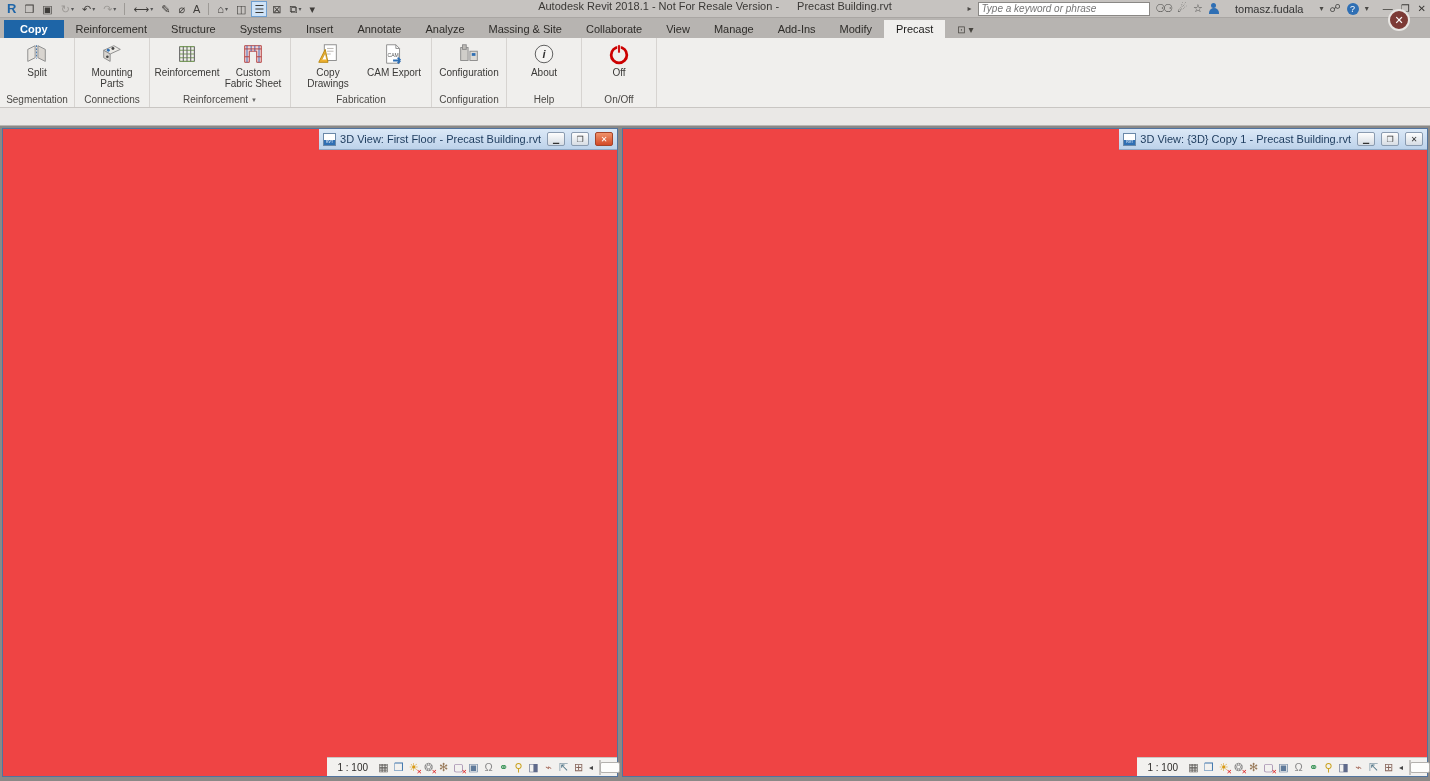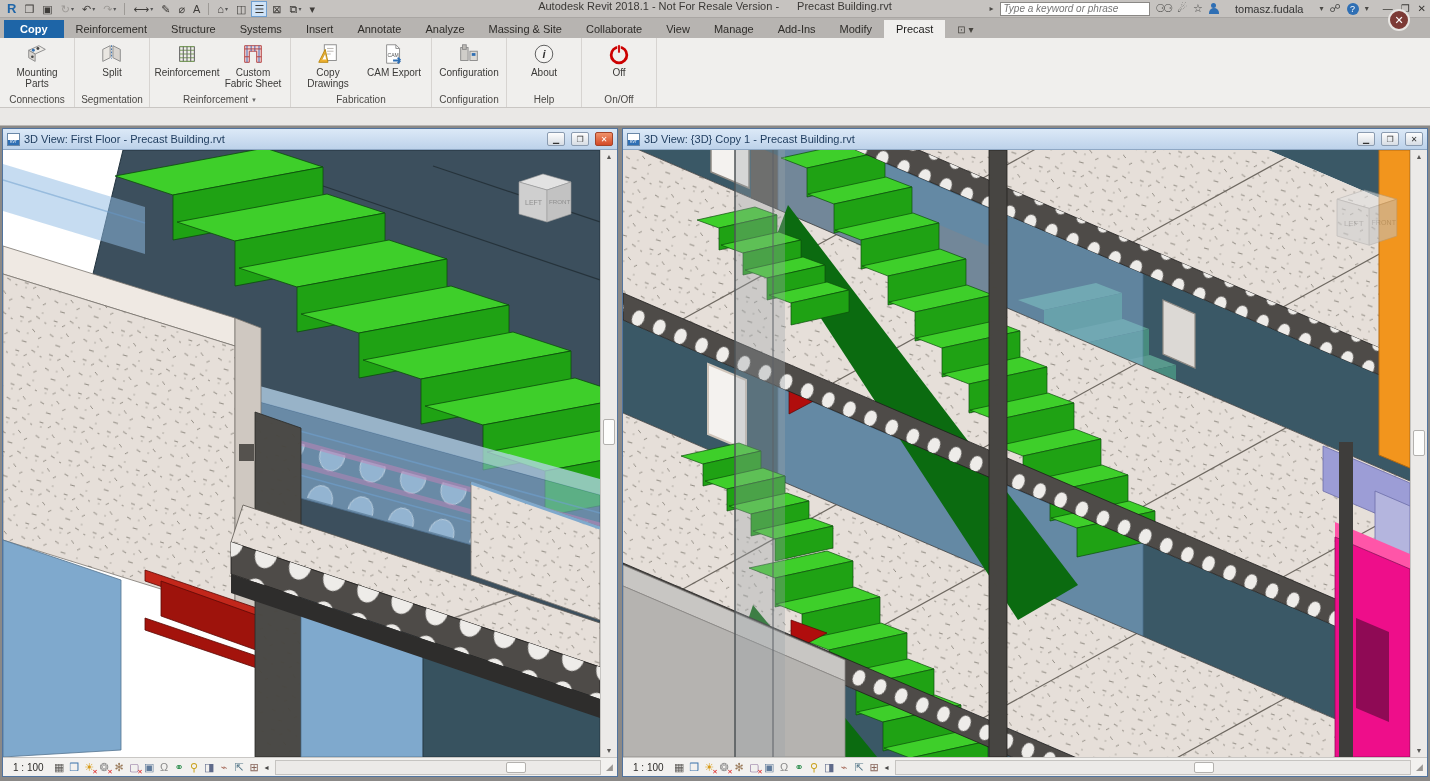--- a/index.html
+++ b/index.html
@@ -16,21 +16,21 @@
   .qbtn.logo .g { color:#1f65a8; font-weight:bold; font-size:13px; }
   .qbtn.disabled { color:#9b9894; }
   .qbtn.active { background:#cfe3f7; border:1px solid #6f9fd0; }
   .qbtn .dd { font-size:6px; margin-left:1px; color:#555; }
   .qdiv { width:1px; height:12px; background:#9d9a96; margin:0 3px; }
   .title-center { position:absolute; left:0; right:0; top:0; height:18px;
     display:flex; align-items:flex-start; justify-content:center; gap:18px; pointer-events:none; }
   .title-center span { color:#3a3835; font-size:11px; }
   .infocenter { margin-left:auto; display:flex; align-items:center; gap:6px; z-index:2; }
   .ic-arrow { color:#4a4845; font-size:8px; }
-  .search { width:150px; height:14px; border:1px solid #8a8885; background:#fff;
+  .search { width:172px; height:14px; border:1px solid #8a8885; background:#fff;
     font-style:italic; font-size:10px; color:#8a8885; padding:0 3px; }
   .ic-ico { color:#4a4a48; font-size:11px; }
   .user { display:flex; align-items:center; gap:16px; }
   .avatar { position:relative; width:10px; height:12px; }
   .avatar::before { content:""; position:absolute; left:2.5px; top:0; width:5px; height:5px;
     border-radius:50%; background:#2f6fb4; }
   .avatar::after { content:""; position:absolute; left:0; top:5.5px; width:10px; height:6px;
     border-radius:5px 5px 0 0; background:#2f6fb4; }
   .uname { color:#333; }
   .help-q { display:inline-flex; width:12px; height:12px; border-radius:50%;
@@ -58,22 +58,22 @@
   .bigbtn .bicon svg { width:24px; height:24px; display:block; }
   .bigbtn .blabel { font-size:10px; color:#3b3a38; line-height:11px; text-align:center;
     margin-top:1px; white-space:normal; }
   .ptitle { height:15px; display:flex; align-items:center; justify-content:center; gap:3px;
     font-size:10px; color:#4a4845; }
   .ptitle .pdd { font-size:6px; color:#666; }
   .ribbon-spacer { height:18px; background:#eae8e6; border-bottom:1px solid #b9b6b3; }
 
   
   .mdi { position:relative; height:653px; background:var(--c-mdi); }
-  .viewport { position:absolute; top:2px; height:649px; background:#86efac;
-    border:1px solid #51749f; display:flex; flex-direction:column; }
+  .viewport { position:absolute; top:2px; height:649px; background:#ef4444;
+    border:1px solid #51749f; display:flex; flex-direction:column;align-items:flex-end; }
   .vp-left { left:2px; width:616px; }
   .vp-right { left:622px; width:806px; }
   .vp-title { height:21px; background:linear-gradient(var(--c-vp-title1), var(--c-vp-title2));
     border-bottom:1px solid #8fa8c4; display:flex; align-items:center; padding:0 4px; gap:4px; }
   .vp-doc { width:13px; height:13px; background:#fff; border:1px solid #6a88a8; position:relative; }
   .vp-doc::before { content:"RVT"; position:absolute; left:0; right:0; bottom:0; height:5px;
     background:#2f6fb4; color:#fff; font-size:3.5px; text-align:center; line-height:5px; }
   .vp-title-text { color:#1c3a5c; font-size:11px; flex:1; white-space:nowrap; overflow:hidden; }
   .vp-btn { width:18px; height:14px; border:1px solid #8a9bb0; border-radius:2px;
     background:linear-gradient(#fdfdfd,#d7dde4); color:#333; font-size:8px;
@@ -206,49 +206,49 @@
     <div class="tab active">Precast</div>
     <span class="tab-toggle">⊡ ▾</span>
   </div>
 
 <div class="ribbon" id="ribbon">
     <section class="panel">
       <div class="pbtns">
         <button class="bigbtn">
           <span class="bicon">
             <svg viewBox="0 0 26 26">
+              <path d="M3 8 11 4 11 17 3 21Z" fill="#e9e6e1" stroke="#8a8a8a"></path>
+              <path d="M14 4 22 8 22 21 14 17Z" fill="#d8d4cf" stroke="#8a8a8a"></path>
+              <path d="M12.5 3.5V18" stroke="#3a6ea8" stroke-dasharray="2 1.4" fill="none"></path>
+            </svg>
+          </span>
+          <span class="blabel">Split</span>
+        </button>
+      </div>
+      <div class="ptitle">
+        <span>Segmentation</span>
+      </div>
+    </section>
+    <section class="panel">
+      <div class="pbtns">
+        <button class="bigbtn">
+          <span class="bicon">
+            <svg viewBox="0 0 26 26">
               <path d="M4 9 15 4 22 8 11 13Z" fill="#eceae6" stroke="#8a8a8a"></path>
               <path d="M4 9 11 13 11 21 4 17Z" fill="#d8d4cf" stroke="#8a8a8a"></path>
               <circle cx="9" cy="9" r="1.6" fill="#2f6fb4"></circle>
               <circle cx="14" cy="7" r="1.6" fill="#444"></circle>
               <circle cx="8" cy="16" r="1.4" fill="#444"></circle>
             </svg>
           </span>
           <span class="blabel">Mounting Parts</span>
         </button>
       </div>
       <div class="ptitle">
         <span>Connections</span>
-      </div>
-    </section>
-    <section class="panel">
-      <div class="pbtns">
-        <button class="bigbtn">
-          <span class="bicon">
-            <svg viewBox="0 0 26 26">
-              <path d="M3 8 11 4 11 17 3 21Z" fill="#e9e6e1" stroke="#8a8a8a"></path>
-              <path d="M14 4 22 8 22 21 14 17Z" fill="#d8d4cf" stroke="#8a8a8a"></path>
-              <path d="M12.5 3.5V18" stroke="#3a6ea8" stroke-dasharray="2 1.4" fill="none"></path>
-            </svg>
-          </span>
-          <span class="blabel">Split</span>
-        </button>
-      </div>
-      <div class="ptitle">
-        <span>Segmentation</span>
       </div>
     </section>
     <section class="panel">
       <div class="pbtns">
         <button class="bigbtn">
           <span class="bicon">
             <svg viewBox="0 0 26 26">
               <g stroke="#7aa05a" stroke-width="1.2">
                 <path d="M5 5h16M5 9h16M5 13h16M5 17h16M5 21h16"></path>
               </g>

